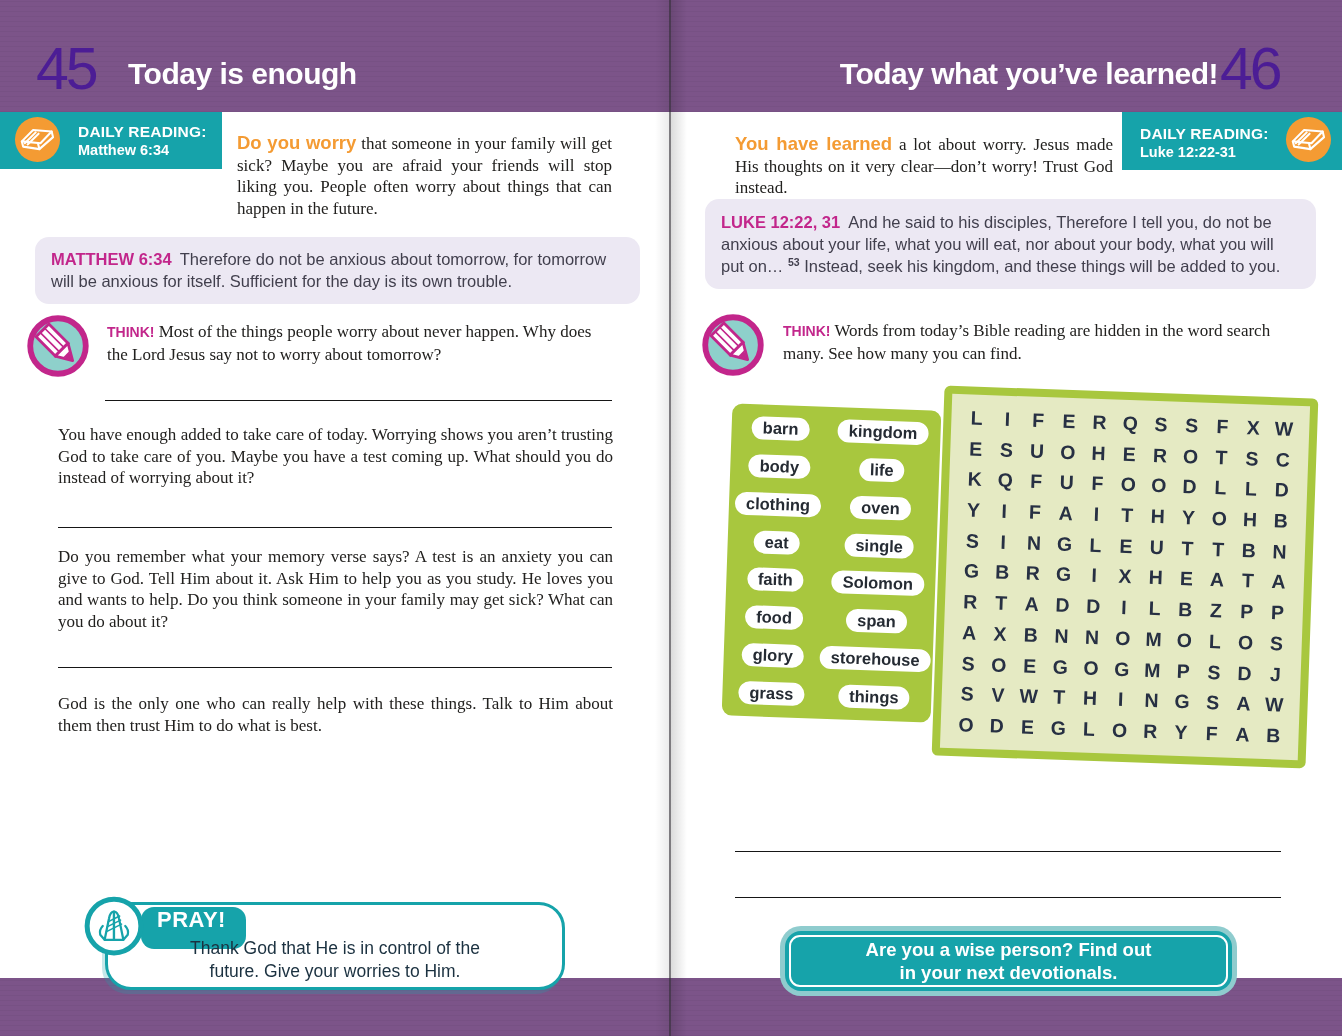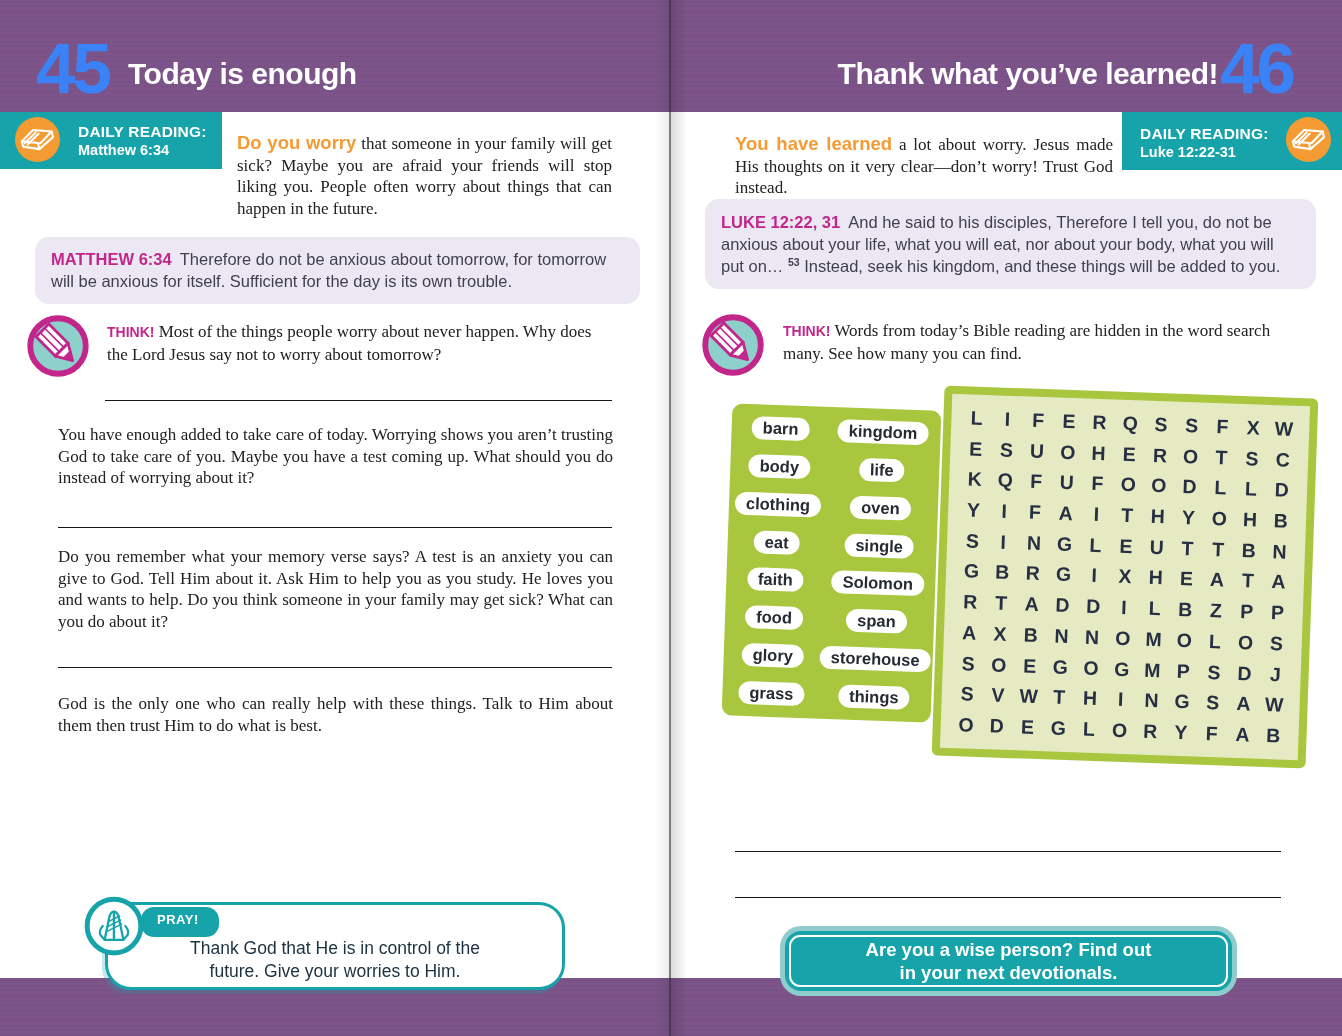--- a/index.html
+++ b/index.html
@@ -13,22 +13,22 @@
     background-image:repeating-linear-gradient(0deg,rgba(0,0,0,.04) 0 1px,transparent 1px 5px);}
   .bottom-strip{position:absolute;left:0;top:978px;width:1342px;height:58px;background:#7c5489;
     background-image:repeating-linear-gradient(0deg,rgba(0,0,0,.04) 0 1px,transparent 1px 5px);z-index:1;}
   .spine{position:absolute;left:669px;top:0;width:2px;height:1036px;background:rgba(45,42,48,.62);z-index:5;}
   .gutter-shadow{position:absolute;left:671px;top:0;width:16px;height:1036px;z-index:4;
     background:linear-gradient(to right,rgba(0,0,0,.14),rgba(0,0,0,0));}
   .gutter-shadow-l{position:absolute;left:655px;top:0;width:14px;height:1036px;z-index:4;
     background:linear-gradient(to left,rgba(0,0,0,.08),rgba(0,0,0,0));}
 
   
-  .big-num{position:absolute;top:30px;font-size:71px;line-height:78px;font-weight:bold;
-    color:#3b82f6;letter-spacing:-3px;}
+  .big-num{position:absolute;top:30px;font-size:59px;line-height:78px;font-weight:normal;
+    color:#4c1d95;letter-spacing:-3px;}
   .num-45{left:36px;} .num-46{left:549px;}
   .page-title{position:absolute;top:57px;font-size:30px;font-weight:bold;color:#fff;letter-spacing:-.5px;}
   .title-left{left:128px;} .title-right{right:124px;}
 
   .reading-banner{position:absolute;top:112px;height:57px;background:#16a3aa;color:#fff;}
   .banner-left{left:0;width:222px;}
   .banner-right{left:451px;width:220px;height:58px;}
   .reading-text{position:absolute;top:11px;line-height:18px;}
   .banner-left .reading-text{left:78px;}
   .banner-right .reading-text{left:18px;top:13px;}
@@ -61,21 +61,21 @@
 
   .wline{position:absolute;height:0;border-top:1.4px solid #161616;}
 
   .para{position:absolute;left:58px;width:555px;}
 
   
   .pray-box{position:absolute;left:105px;top:902px;width:460px;height:88px;background:#fff;
     border:3px solid #16a3aa;border-radius:26px;box-sizing:border-box;z-index:3;
     box-shadow:-3px 4px 0 rgba(22,163,170,.25);}
   .pray-pill{position:absolute;left:33px;top:2px;height:26px;line-height:26px;background:#16a3aa;
-    color:#fff;font-weight:bold;font-size:13px;padding:0 20px 4px 16px;border-radius:13px;letter-spacing:.5px;}
+    color:#fff;font-weight:bold;font-size:22px;padding:0 20px 16px 16px;border-radius:13px;letter-spacing:.5px;}
   .pray-icon{position:absolute;left:84px;top:896px;width:60px;height:60px;z-index:4;}
   .pray-text{position:absolute;left:0;right:0;top:32px;text-align:center;font-size:17.5px;
     line-height:23px;color:#1b3140;}
 
   
   .word-list{position:absolute;left:56px;top:407px;width:209px;height:312px;background:#a8c73e;
     border-radius:10px;transform:rotate(2deg);display:flex;box-sizing:border-box;padding:12px 2px;z-index:2;}
   .word-col{list-style:none;margin:0;padding:0;flex:1;display:flex;flex-direction:column;
     justify-content:space-between;align-items:center;}
   .pill{background:#fff;border-radius:14px;padding:2px 11px;font-weight:bold;font-size:16.5px;
@@ -167,21 +167,21 @@
           <path d="M15 24 q-3 3 -2 7 l3.5 4" fill="none"></path>
           <path d="M33 24 q3 3 2 7 l-3.5 4" fill="none"></path>
         </g>
       </svg>
     </span>
   </div>
 
   <div class="page page-right">
     <div class="band-top"></div>
     <div class="big-num num-46">46</div>
-    <div class="page-title title-right">Thank what you’ve learned!</div>
+    <div class="page-title title-right">Today what you’ve learned!</div>
 
     <div class="reading-banner banner-right">
       <div class="reading-text">
         <div class="reading-label">DAILY READING:</div>
         <div class="reading-ref">Luke 12:22-31</div>
       </div>
       <span class="book-circle">
         <svg viewBox="0 0 48 48" width="47" height="47">
           <circle cx="24" cy="24" r="23" fill="#f49b33"></circle>
           <g transform="rotate(-14 24 24)" stroke="#fff" stroke-width="2.1" fill="none" stroke-linejoin="round" stroke-linecap="round">

